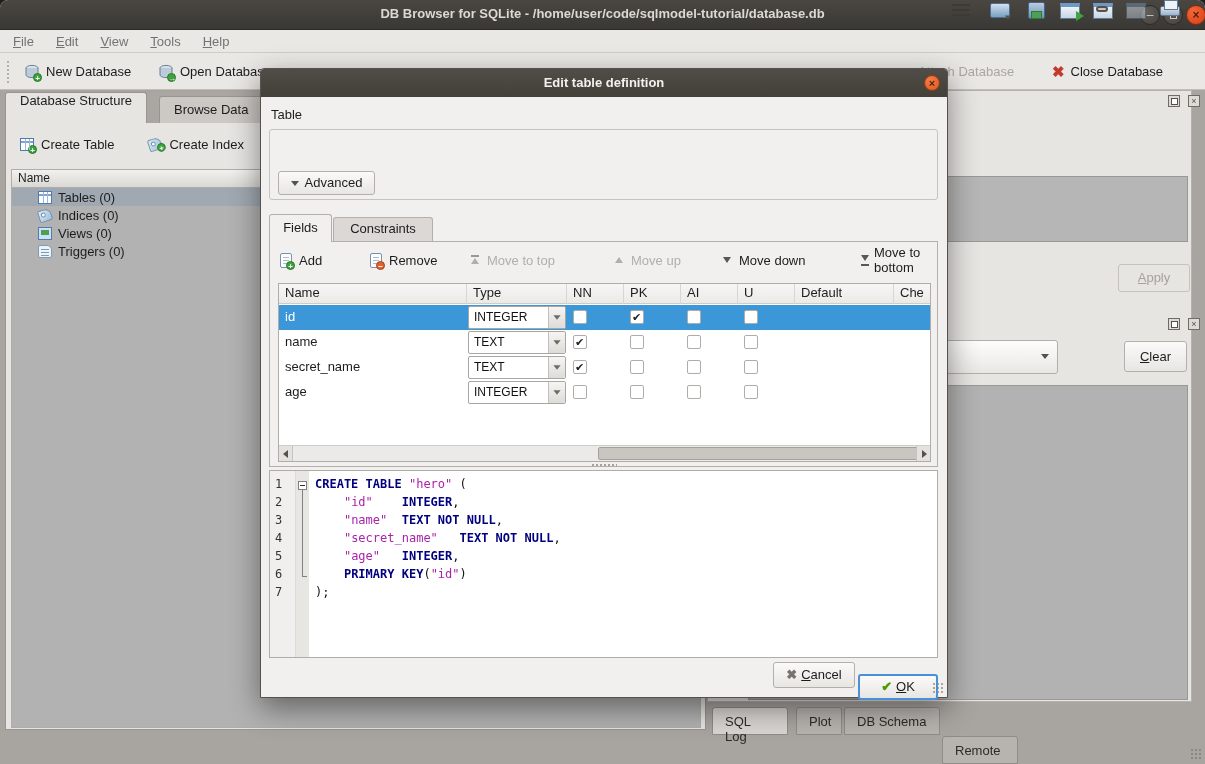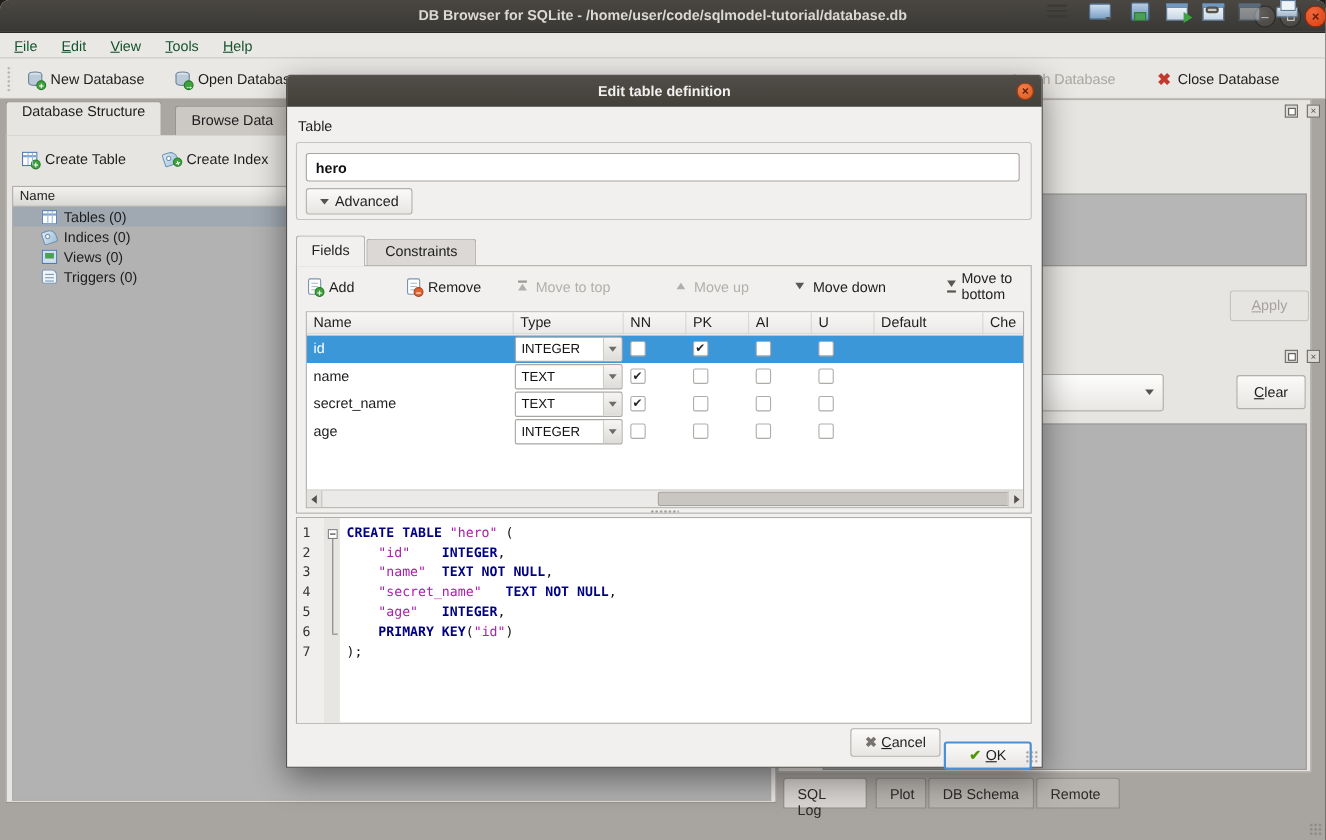--- a/index.html
+++ b/index.html
@@ -19,21 +19,21 @@
     border:1px solid #2e2c29; color:#cfccc7; text-align:center; line-height:18px; font-size:12px; }
   .win-btn.min { left:1140px; }
   .win-btn.max { left:1163px; }
   .win-btn.max i { display:inline-block; width:7px; height:7px; border:1px solid #cfccc7; margin-top:6px; }
   .win-btn.close { left:1186px; background:radial-gradient(circle at 35% 30%, #f1683c, #d63e10);
     border-color:#8c2a0a; color:#5b1d06; font-weight:bold; }
 
   
   .menubar { position:absolute; left:0; top:30px; width:1205px; height:23px;
     background:#eae8e5; border-bottom:1px solid #d0cdc9; display:flex; align-items:center; padding-left:2px; }
-  .menu-item { display:inline-block; padding:2px 11px; color:#14532d; }
+  .menu-item { display:inline-block; padding:2px 11px; color:#737373; }
   .u-first { display:inline-block; }
   .u-first::first-letter { text-decoration:underline; }
 
   
   .toolbar { position:absolute; left:0; top:53px; width:1205px; height:37px;
     background:#eae8e5; border-bottom:1px solid #c2bfbb; }
   .tb-handle { position:absolute; left:6px; top:7px; width:5px; height:23px;
     background:radial-gradient(#b5b1ac 1px, transparent 1.2px); background-size:4px 4px; }
   .tb-btn { position:absolute; top:6px; height:25px; display:flex; align-items:center; gap:6px; color:#1d1d1d; }
   .tb-btn.disabled { color:#aaa7a2; }
@@ -93,21 +93,21 @@
   .combo .arrow { position:absolute; right:8px; top:13px; }
   .tri-down { width:0; height:0; border-left:4px solid transparent; border-right:4px solid transparent; border-top:5px solid #55524e; }
   .clear-btn { position:absolute; left:1124px; top:341px; width:63px; height:31px; line-height:29px; }
   .big-panel { position:absolute; left:748px; top:385px; width:440px; height:315px; background:#b2b2b2; border:1px solid #9b9894; }
 
   
   .btab { position:absolute; top:707px; height:28px; padding:6px 12px 0; background:#b7b3af;
     border:1px solid #8f8b87; border-radius:3px 3px 0 0; color:#2c2b29; }
   .btab.active { background:#d8d5d2; }
   .btab.t0 { left:712px; width:76px; } .btab.t1 { left:796px; width:46px; }
-  .btab.t2 { left:844px; width:96px; } .btab.t3 { left:942px; width:76px; }
+  .btab.t2 { left:844px; width:96px; } .btab.t3 { left:942px; width:76px;margin-top:29px; }
   .statusbar { position:absolute; left:0; top:740px; width:1205px; height:24px; }
   .encoding { position:absolute; right:38px; top:5px; color:#8f8c88; }
   .grip { position:absolute; width:12px; height:12px;
     background:radial-gradient(#8a8782 1px, transparent 1.2px); background-size:4px 4px; }
   .grip.win { right:3px; top:748px; }
 
   
   .dialog { position:absolute; left:260px; top:68px; width:688px; height:630px; z-index:50;
     background:#f1f0ee; border:1px solid #55524e; border-radius:4px 4px 0 0;
     box-shadow:0 10px 30px rgba(0,0,0,.45); }
@@ -351,21 +351,20 @@
 
   <div class="grip win"></div>
 
   <div class="dialog">
     <div class="dlg-title">Edit table definition</div>
     <div class="dlg-close">×</div>
     <div class="dlg-body">
 
       <div class="lbl-table">Table</div>
       <div class="grp"></div>
-      <input class="inp-table" value="hero" style="">
       <div class="btn btn-advanced">
         <span class="tri-down" style="display:inline-block"></span><span>Advanced</span>
       </div>
 
       <div class="dtab fields">Fields</div>
       <div class="dtab constraints">Constraints</div>
 
       <div class="tabpanel">
         <div class="fbtn f-add">
           <span class="page-ico">

